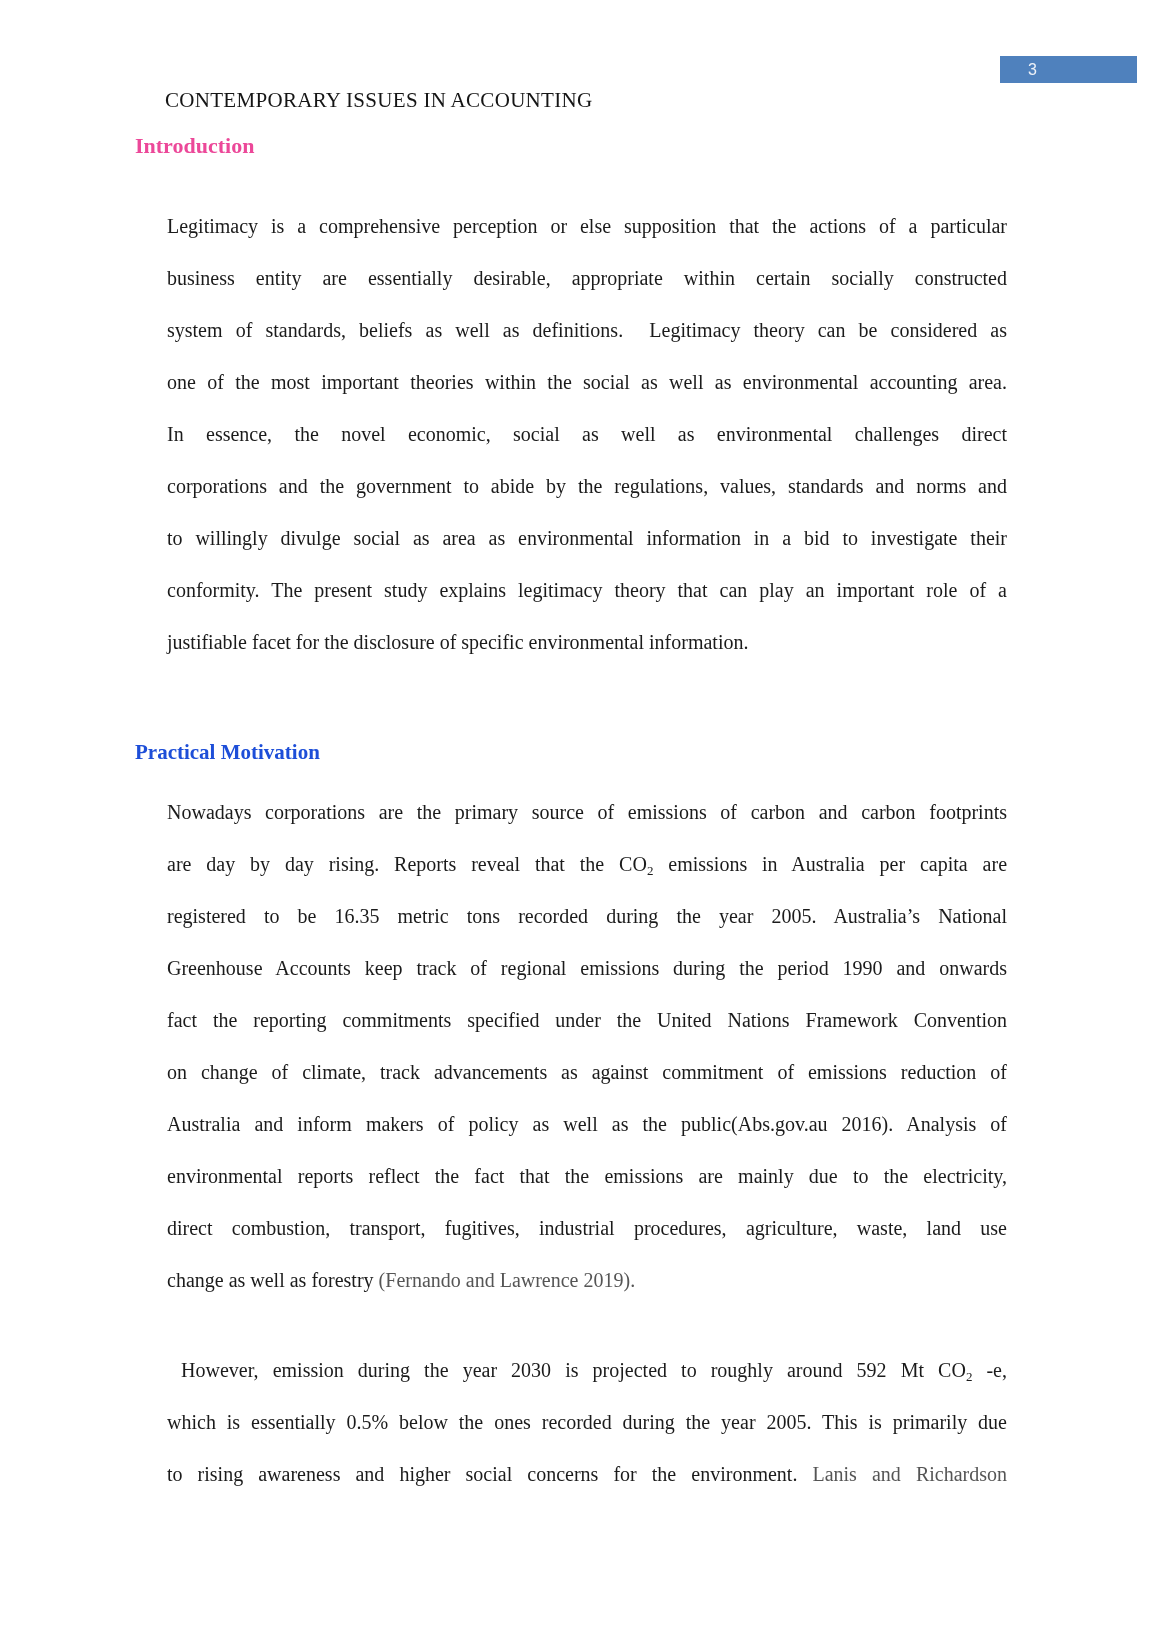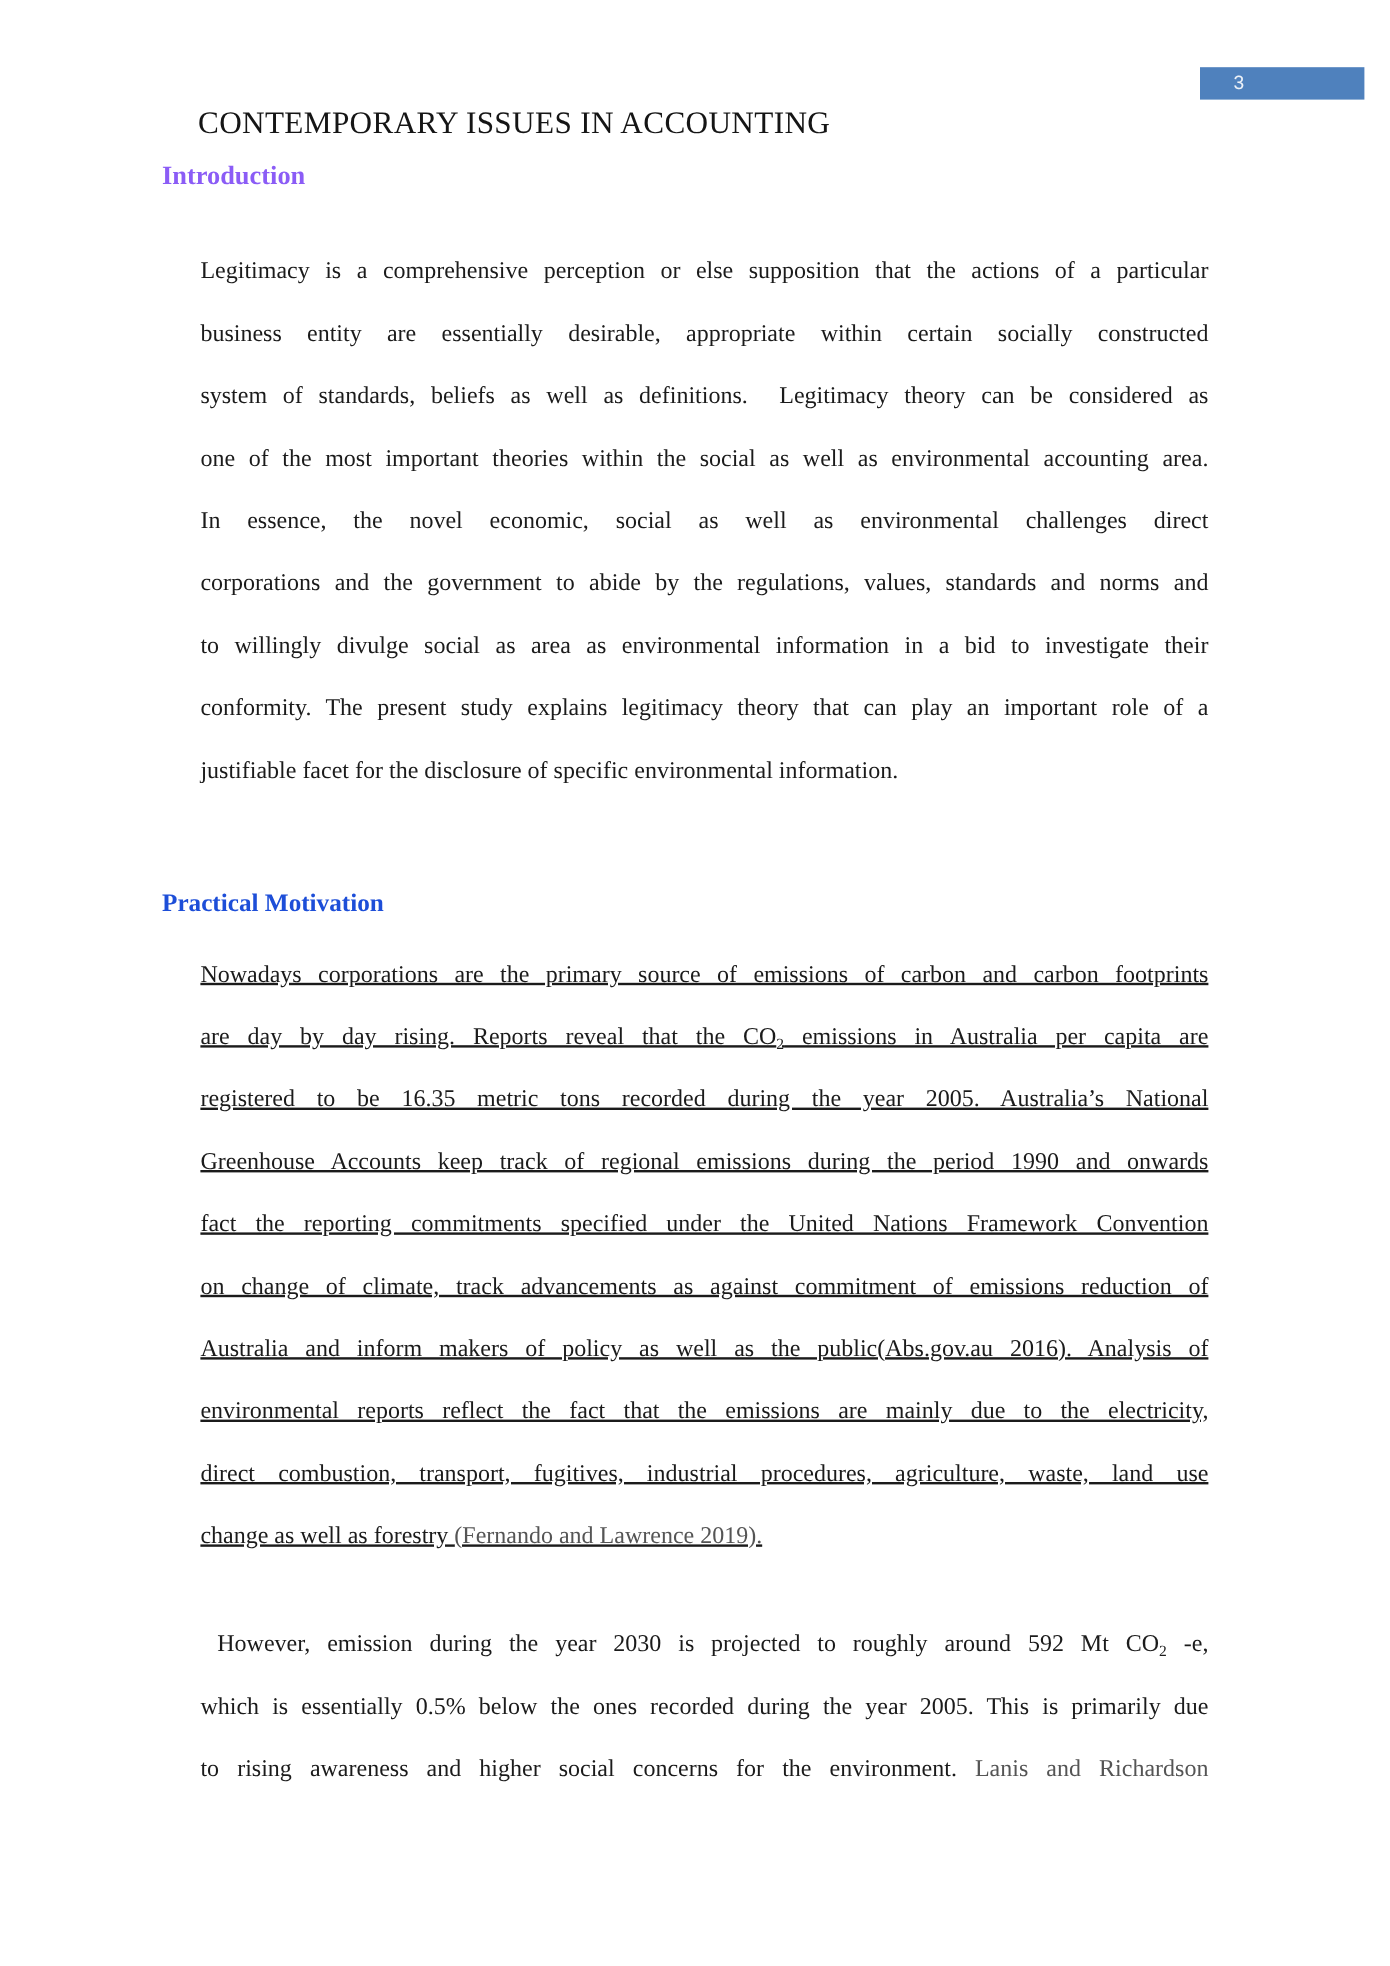--- a/index.html
+++ b/index.html
@@ -25,21 +25,21 @@
     padding-left: 28px;
     line-height: 27px;
     font-family: "Liberation Sans", sans-serif;
     font-size: 16px;
     color: #eef2f8;
   }
   .doc-title {
     position: absolute;
     left: 165px;
     top: 88px;
-    font-size: 26px;
+    font-size: 21px;
     font-weight: normal;
     letter-spacing: 0.3px;
     color: #151515;
     margin: 0;
   }
   .intro-heading {
     position: absolute;
     left: 135px;
     top: 133px;
     font-size: 22px;
@@ -57,21 +57,21 @@
     margin: 0;
   }
   .para {
     position: absolute;
     left: 135px;
     width: 840px;
     font-size: 20px;
     margin-left: 32px;
   }
   .para-1 { top: 200px; }
-  .para-2 { top: 786px; text-decoration: underline; }
+  .para-2 { top: 786px; }
   .para-3 { top: 1344px; }
   .tline {
     height: 52px;
     line-height: 52px;
     text-align: justify;
     text-align-last: justify;
   }
   .tline-last {
     text-align: center;
     text-align-last: left;
@@ -86,21 +86,21 @@
 <body>
 
 <div class="page">
 
   <div class="page-number-badge" style="background: rgb(79, 129, 189);">
     <span class="num" style="color: rgb(238, 242, 248);">3</span>
   </div>
 
   <h1 class="doc-title">CONTEMPORARY ISSUES IN ACCOUNTING</h1>
 
-  <h2 class="intro-heading" style="color: #8b5cf6;">Introduction</h2>
+  <h2 class="intro-heading" style="color: #ec4899;">Introduction</h2>
 
   <div class="para para-1">
       <div class="tline"><span>Legitimacy is a comprehensive perception or else supposition that the actions of a particular</span></div>
       <div class="tline"><span>business entity are essentially desirable, appropriate within certain socially constructed</span></div>
       <div class="tline"><span>system of standards, beliefs as well as definitions.&nbsp; Legitimacy theory can be considered as</span></div>
       <div class="tline"><span>one of the most important theories within the social as well as environmental accounting area.</span></div>
       <div class="tline"><span>In essence, the novel economic, social as well as environmental challenges direct</span></div>
       <div class="tline"><span>corporations and the government to abide by the regulations, values, standards and norms and</span></div>
       <div class="tline"><span>to willingly divulge social as area as environmental information in a bid to investigate their</span></div>
       <div class="tline"><span>conformity. The present study explains legitimacy theory that can play an important role of a</span></div>

